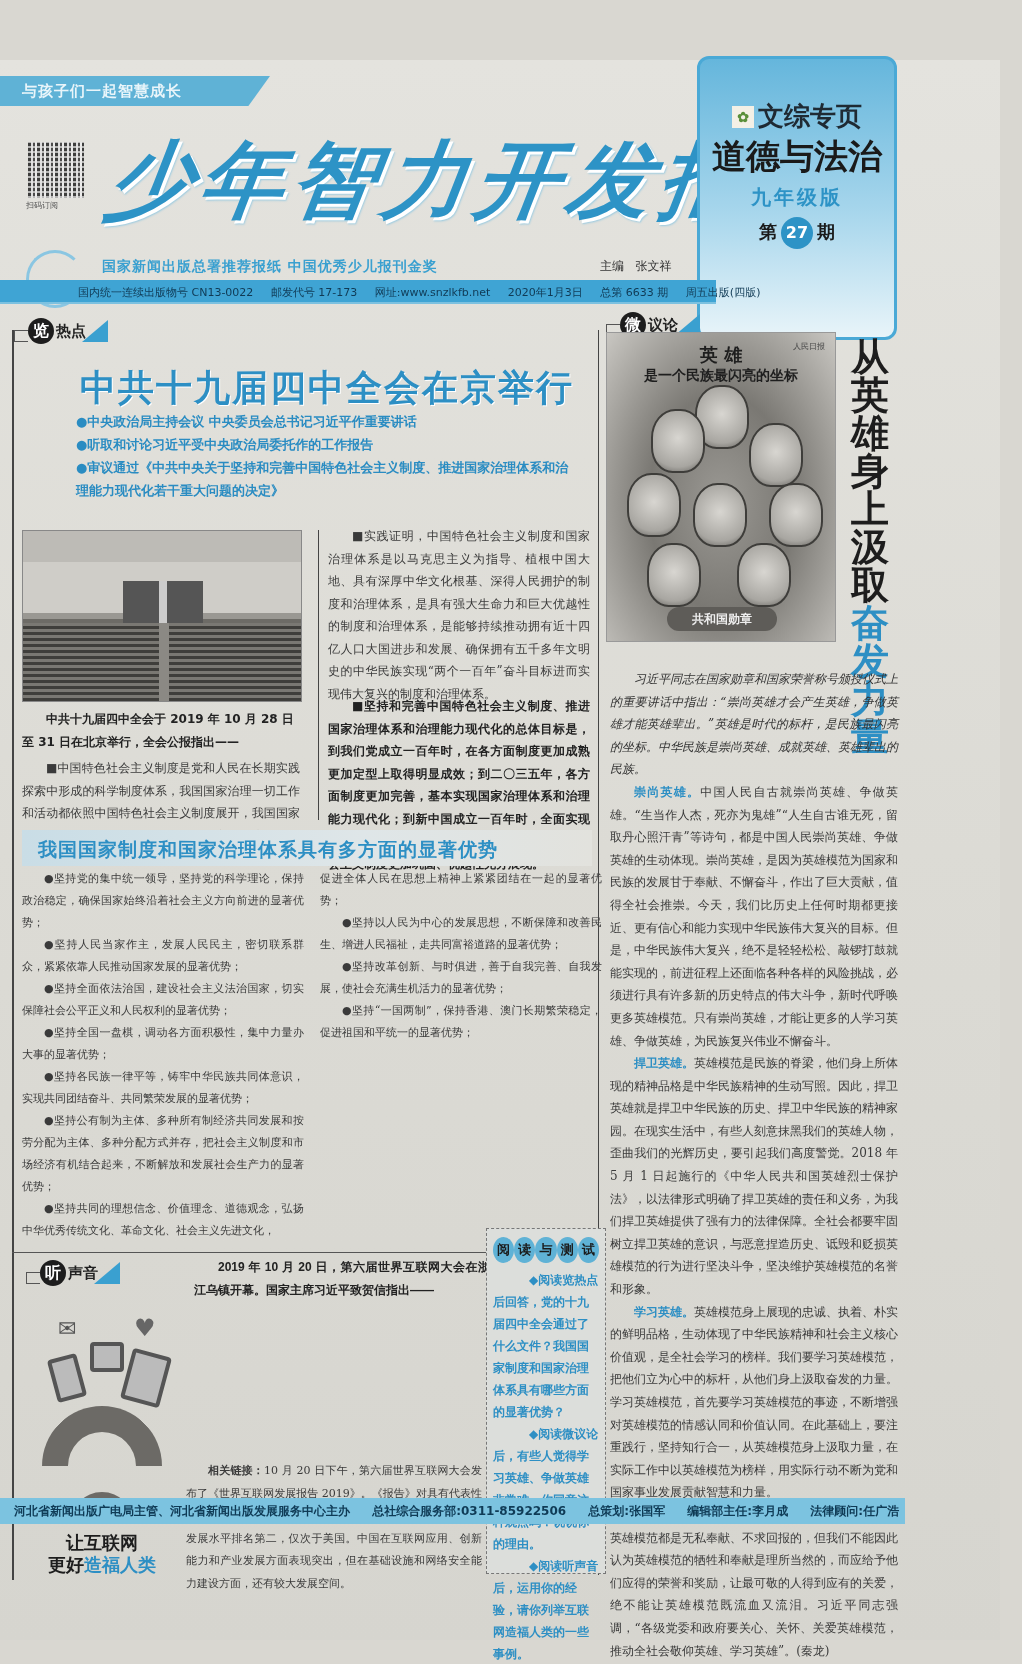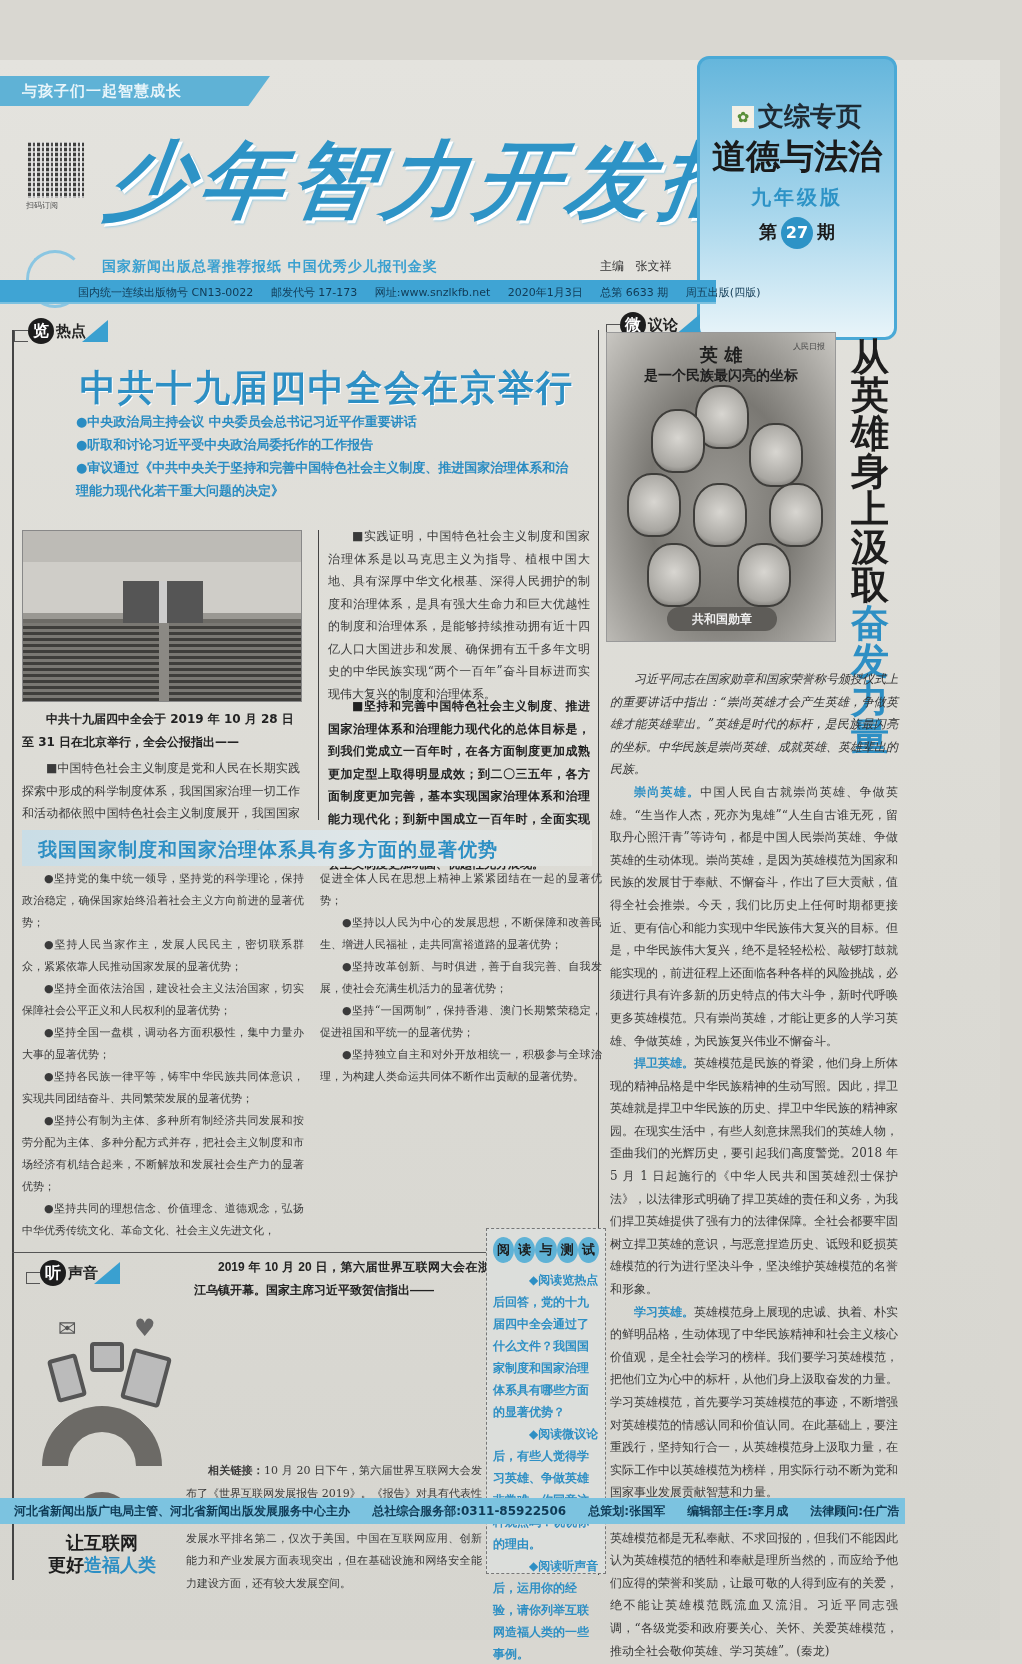--- a/index.html
+++ b/index.html
@@ -227,21 +227,20 @@
     <p>●坚持全国一盘棋，调动各方面积极性，集中力量办大事的显著优势；</p>
     <p>●坚持各民族一律平等，铸牢中华民族共同体意识，实现共同团结奋斗、共同繁荣发展的显著优势；</p>
     <p>●坚持公有制为主体、多种所有制经济共同发展和按劳分配为主体、多种分配方式并存，把社会主义制度和市场经济有机结合起来，不断解放和发展社会生产力的显著优势；</p>
     <p>●坚持共同的理想信念、价值理念、道德观念，弘扬中华优秀传统文化、革命文化、社会主义先进文化，</p>
   </div>
   <div class="body-text" style="left:320px; top:808px; width:282px; font-size:11px; line-height:22px;">
     <p style="text-indent:0">促进全体人民在思想上精神上紧紧团结在一起的显著优势；</p>
     <p>●坚持以人民为中心的发展思想，不断保障和改善民生、增进人民福祉，走共同富裕道路的显著优势；</p>
     <p>●坚持改革创新、与时俱进，善于自我完善、自我发展，使社会充满生机活力的显著优势；</p>
     <p>●坚持“一国两制”，保持香港、澳门长期繁荣稳定，促进祖国和平统一的显著优势；</p>
-    <p>●坚持独立自主和对外开放相统一，积极参与全球治理，为构建人类命运共同体不断作出贡献的显著优势。</p>
   </div>
 
   <div class="col-rule" style="left:12px; top:270px; height:1250px; width:2px;"></div>
   <div class="col-rule" style="left:598px; top:270px; height:1245px;"></div>
   <div class="h-rule" style="left:12px; top:1192px; width:586px;"></div>
 
   <div class="sec-tag" style="left:620px; top:252px;">
     <div class="line"></div>
     <div class="circle">微</div>
     <div class="lbl">议论</div>

